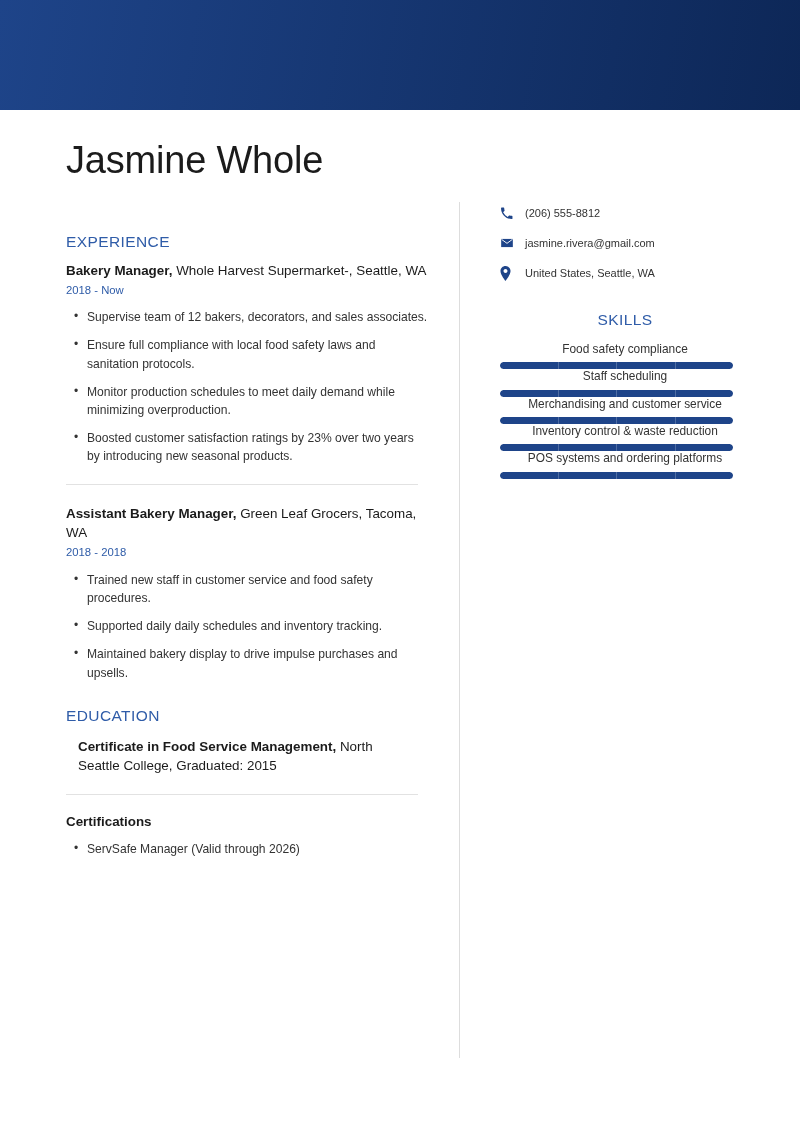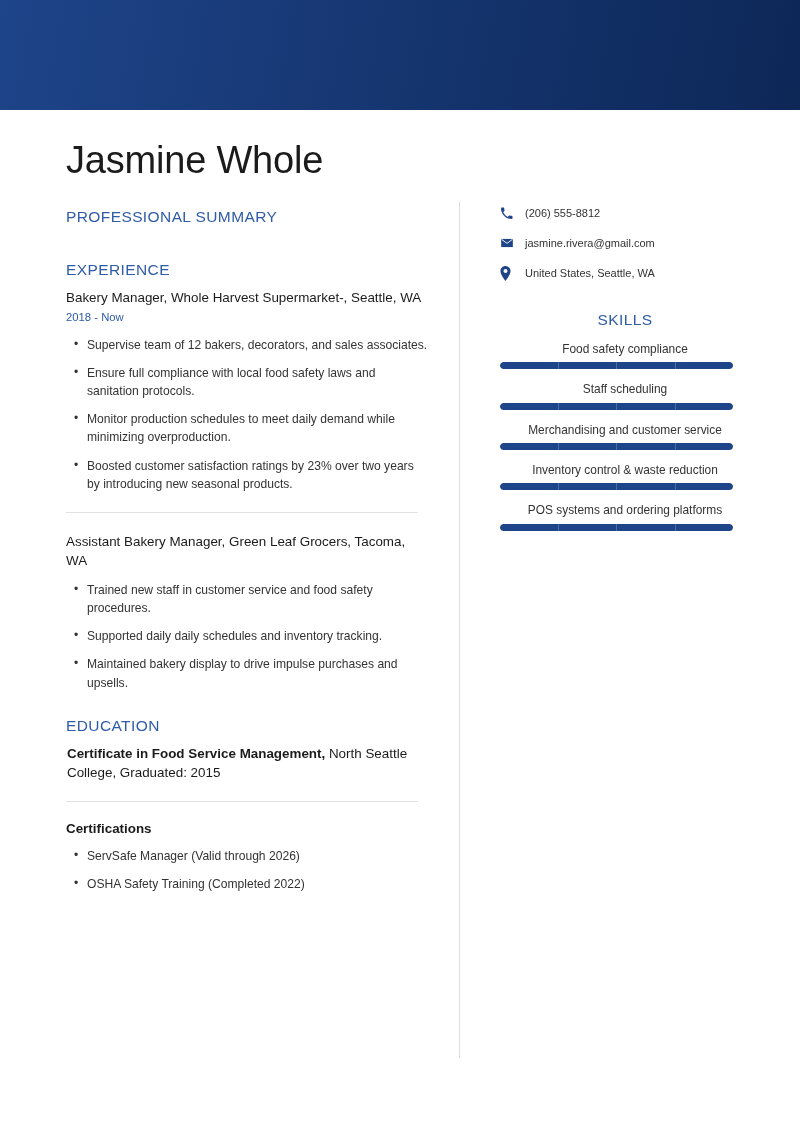--- a/index.html
+++ b/index.html
@@ -93,21 +93,21 @@
 
   
   .job { margin-bottom: 0; }
   .job-title {
     font-size: 13.4px;
     line-height: 1.42;
     color: #1b1b1b;
     margin: 0;
     font-weight: 400;
   }
-  .job-title b { font-weight: 400; }
+  .job-title b { font-weight: 700; }
   .job-dates {
     font-size: 11.3px;
     color: #2f5ca8;
     margin: 3px 0 0 0;
     line-height: 1.3;
   }
   ul.bullets {
     list-style: none;
     margin: 11px 0 0 0;
     padding: 0;
@@ -135,21 +135,21 @@
     background: #e2e2e2;
     margin: 19px 0 19px 0;
     width: 352px;
   }
 
   
   .edu-line {
     font-size: 13.4px;
     line-height: 1.42;
     color: #1b1b1b;
-    margin: 1px;
+    margin: 12px;
     font-weight: 400;
   }
   .edu-line b { font-weight: 700; }
   .cert-heading {
     font-size: 13.4px;
     font-weight: 700;
     color: #1b1b1b;
     margin: 0 0 10px 0;
   }
 
@@ -170,21 +170,21 @@
   }
   .contact-icon svg { display: block; }
   .contact-text {
     font-size: 11px;
     color: #333333;
     line-height: 1.3;
   }
 
   
   .skills-wrap { margin-top: 30px; text-align: center; }
-  .skill { margin-bottom: 13px; }
+  .skill { }
   .skill-label {
     font-size: 11.9px;
     color: #333333;
     margin-bottom: 5px;
     line-height: 1.3;
   }
   .skill-track {
     position: relative;
     width: 233px;
     height: 7px;
@@ -215,21 +215,20 @@
 
 <div class="page">
 
   <div class="name">Jasmine Whole</div>
 
   <div class="vdivider"></div>
 
   <div class="col-left">
 
     <div class="block">
-      <div class="section-title" style="color: rgb(47, 92, 168);">PROFESSIONAL SUMMARY</div>
     </div>
 
     <div class="spacer-exp"></div>
 
     <div class="block">
       <div class="section-title" style="color: rgb(47, 92, 168);">EXPERIENCE</div>
 
       <div class="job">
         <p class="job-title">
           <b>Bakery Manager,</b><span> Whole Harvest Supermarket-, Seattle, WA</span>
@@ -242,20 +241,21 @@
           <li>Boosted customer satisfaction ratings by 23% over two years by introducing new seasonal products.</li>
         </ul>
       </div>
 
       <div class="hr"></div>
 
       <div class="job">
         <p class="job-title">
           <b>Assistant Bakery Manager,</b><span> Green Leaf Grocers, Tacoma, WA</span>
         </p>
+        <p class="job-dates" style="color: rgb(47, 92, 168);">2018 - 2018</p>
         <ul class="bullets">
           <li>Trained new staff in customer service and food safety procedures.</li>
           <li>Supported daily daily schedules and inventory tracking.</li>
           <li>Maintained bakery display to drive impulse purchases and upsells.</li>
         </ul>
       </div>
     </div>
 
     <div class="spacer-exp"></div>
 
@@ -265,21 +265,20 @@
         <b>Certificate in Food Service Management,</b><span> North Seattle College, Graduated: 2015</span>
       </p>
     </div>
 
     <div class="hr"></div>
 
     <div class="block">
       <div class="cert-heading">Certifications</div>
       <ul class="bullets">
         <li>ServSafe Manager (Valid through 2026)</li>
-        <li>OSHA Safety Training (Completed 2022)</li>
       </ul>
     </div>
 
   </div>
 
   <div class="col-right">
 
     <div>
 
       <div class="contact-row">

